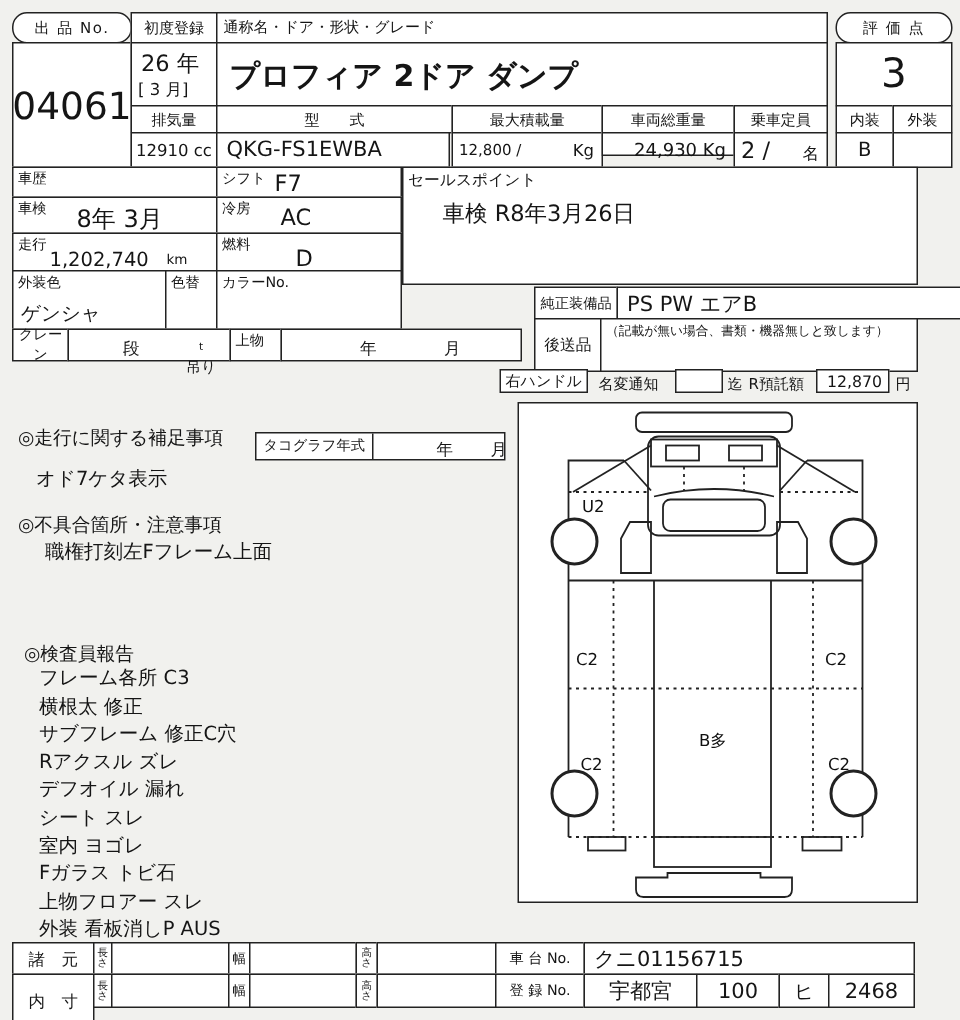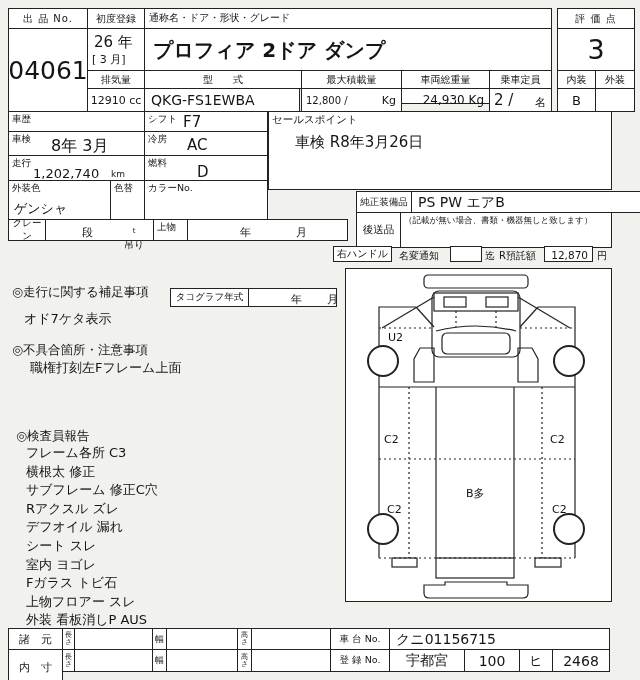--- a/index.html
+++ b/index.html
@@ -1,20 +1,20 @@
 <!DOCTYPE html>
 <html><head>
 <meta charset="utf-8">
 <style>
   html,body{margin:0;padding:0;}
   body{width:640px;height:680px;background:#f1f1ee;font-family:"DejaVu Sans","Liberation Sans",sans-serif;color:#151515;position:relative;overflow:hidden;}
   .box{position:absolute;border:1px solid #222;background:#fff;box-sizing:border-box;}
   .nb{position:absolute;box-sizing:border-box;}
   .c{display:flex;align-items:center;justify-content:center;text-align:center;}
-  .lbl{font-size:10px;letter-spacing:1px;}
+  .lbl{font-size:10px;letter-spacing:1px;border-radius:10px;}
   .lbl2{font-size:10px;}
   .tl{padding:2px 0 0 4px;}
   .big{font-weight:bold;}
   .corner-label{position:absolute;top:1px;left:3px;font-size:9.5px;}
   svg text{font-family:"DejaVu Sans",sans-serif;}
 </style>
 </head>
 <body>
 
 <div class="box c lbl" style="left:8px;top:8px;width:80px;height:21px;">出 品 No.</div>

